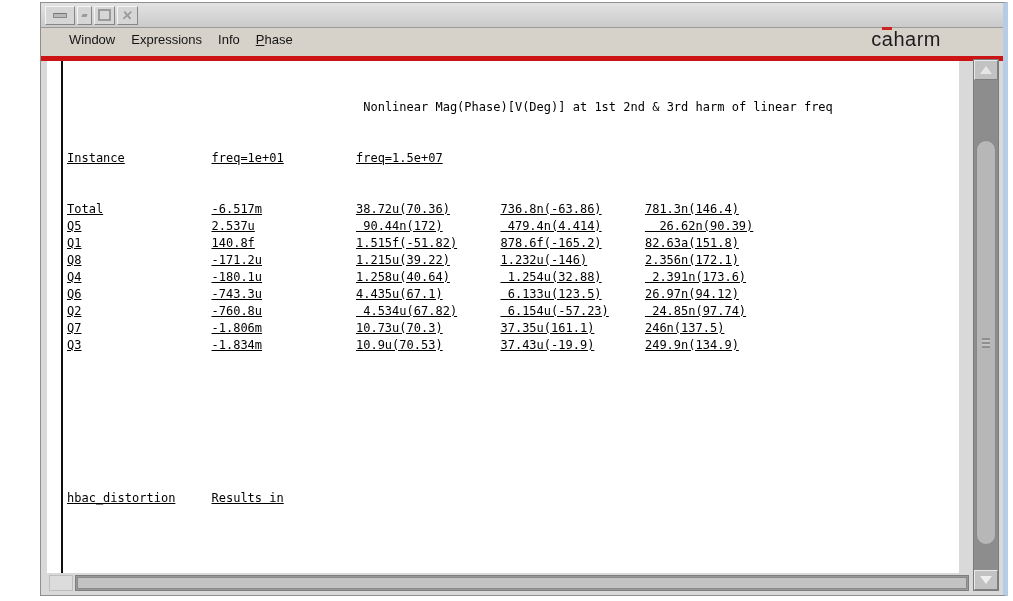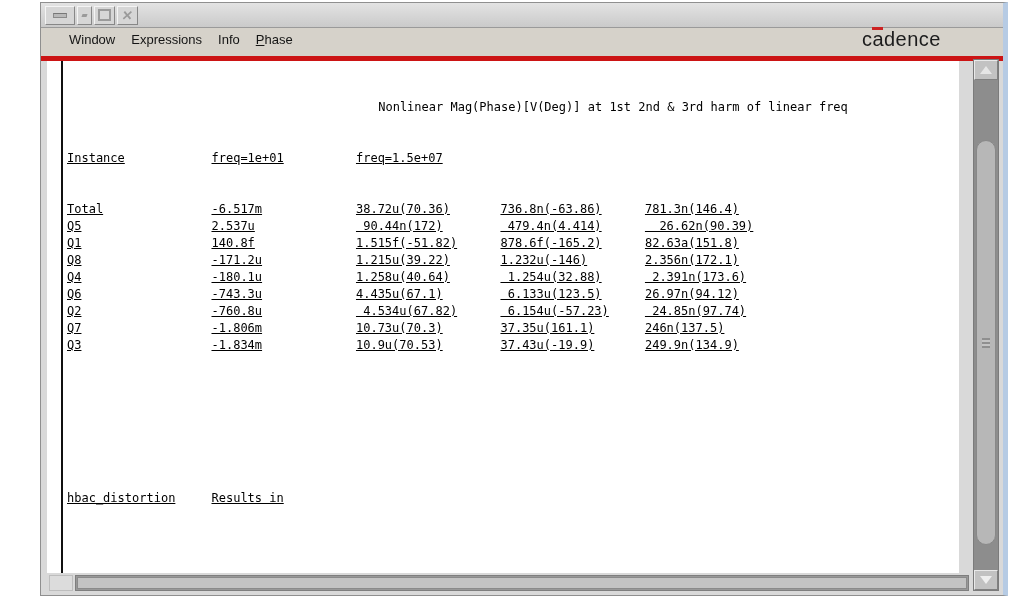--- a/index.html
+++ b/index.html
@@ -55,21 +55,21 @@
   .text-area{
     position:absolute;left:6px;top:58px;width:912px;bottom:22px;
     background:#ffffff;overflow:hidden;
   }
   .vline{position:absolute;left:14px;top:0;bottom:0;width:2px;background:#101010;}
   .text-block{
     position:absolute;left:20px;top:4px;
     font-family:"DejaVu Sans Mono","Liberation Mono",monospace;
     font-size:12px;line-height:17px;color:#000;white-space:pre;
   }
-  .line{height:17px;white-space:pre;margin-left:15px;}
+  .line{height:17px;white-space:pre;}
   .banner{padding-left:41ch;}
   .tline{display:flex;height:17px;text-decoration:underline;}
   .tcell{white-space:pre;display:inline-block;}
   .c0,.c1,.c2,.c3{width:20ch;}
   .c4{width:auto;}
   
   .vscroll{
     position:absolute;top:56px;right:4px;bottom:4px;width:26px;
     background:#8d8d8d;border:1px solid #7b7b7b;box-sizing:border-box;
   }
@@ -119,21 +119,21 @@
     <div class="tb-btn md">
       <span class="x-glyph">✕</span>
     </div>
   </div>
 
   <div class="menubar">
     <span class="menu-item">Window</span>
     <span class="menu-item">Expressions</span>
     <span class="menu-item">Info</span>
     <span class="menu-item help">Phase</span>
-    <span class="logo"><span>c</span><span class="a-mac">a</span><span>dence</span></span>
+    <span class="logo"><span>c</span><span class="a-mac">a</span><span>harm</span></span>
   </div>
 
   <div class="redband"></div>
 
   <div class="text-area">
     <div class="vline"></div>
     <div class="text-block">
       <div class="line banner">Nonlinear Mag(Phase)[V(Deg)] at 1st 2nd &amp; 3rd harm of linear freq</div>
       <div><div class="tline"><span class="tcell c0">Instance</span><span class="tcell c3">freq=1e+01</span><span class="tcell c4">freq=1.5e+07</span></div></div>
       <div><div class="tline"><span class="tcell c0">Total</span><span class="tcell c1">-6.517m</span><span class="tcell c2">38.72u(70.36)</span><span class="tcell c3">736.8n(-63.86)</span><span class="tcell c4">781.3n(146.4)</span></div><div class="tline"><span class="tcell c0">Q5</span><span class="tcell c1">2.537u</span><span class="tcell c2"> 90.44n(172)</span><span class="tcell c3"> 479.4n(4.414)</span><span class="tcell c4">  26.62n(90.39)</span></div><div class="tline"><span class="tcell c0">Q1</span><span class="tcell c1">140.8f</span><span class="tcell c2">1.515f(-51.82)</span><span class="tcell c3">878.6f(-165.2)</span><span class="tcell c4">82.63a(151.8)</span></div><div class="tline"><span class="tcell c0">Q8</span><span class="tcell c1">-171.2u</span><span class="tcell c2">1.215u(39.22)</span><span class="tcell c3">1.232u(-146)</span><span class="tcell c4">2.356n(172.1)</span></div><div class="tline"><span class="tcell c0">Q4</span><span class="tcell c1">-180.1u</span><span class="tcell c2">1.258u(40.64)</span><span class="tcell c3"> 1.254u(32.88)</span><span class="tcell c4"> 2.391n(173.6)</span></div><div class="tline"><span class="tcell c0">Q6</span><span class="tcell c1">-743.3u</span><span class="tcell c2">4.435u(67.1)</span><span class="tcell c3"> 6.133u(123.5)</span><span class="tcell c4">26.97n(94.12)</span></div><div class="tline"><span class="tcell c0">Q2</span><span class="tcell c1">-760.8u</span><span class="tcell c2"> 4.534u(67.82)</span><span class="tcell c3"> 6.154u(-57.23)</span><span class="tcell c4"> 24.85n(97.74)</span></div><div class="tline"><span class="tcell c0">Q7</span><span class="tcell c1">-1.806m</span><span class="tcell c2">10.73u(70.3)</span><span class="tcell c3">37.35u(161.1)</span><span class="tcell c4">246n(137.5)</span></div><div class="tline"><span class="tcell c0">Q3</span><span class="tcell c1">-1.834m</span><span class="tcell c2">10.9u(70.53)</span><span class="tcell c3">37.43u(-19.9)</span><span class="tcell c4">249.9n(134.9)</span></div></div>

